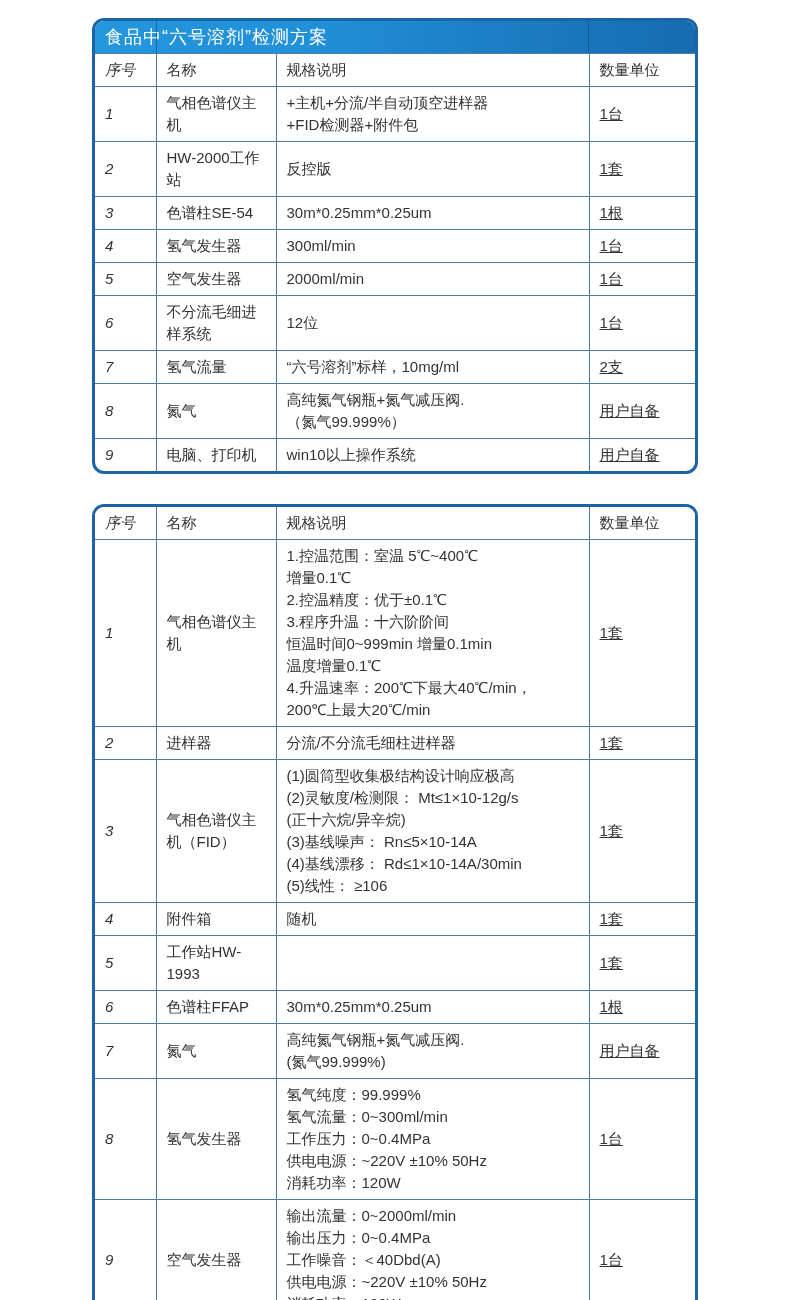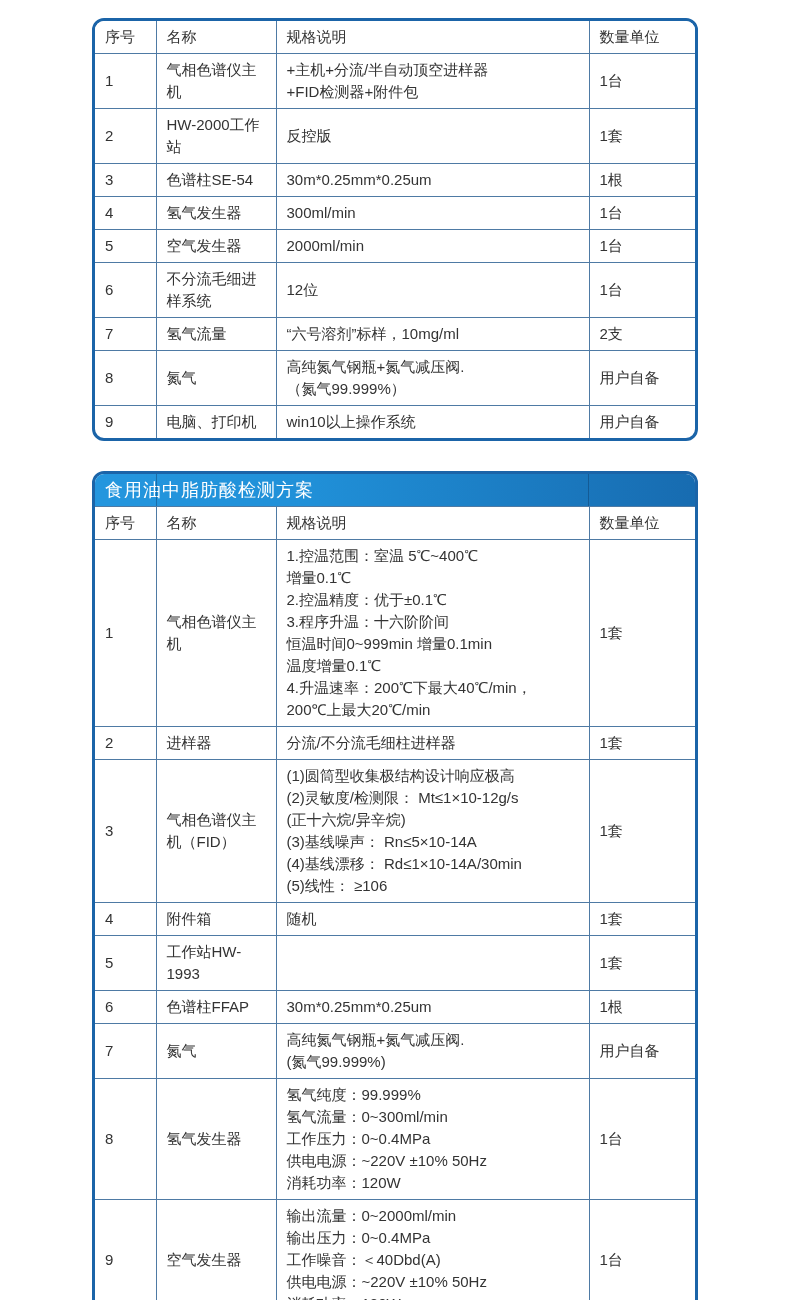--- a/index.html
+++ b/index.html
@@ -61,28 +61,108 @@
     content: "";
     position: absolute;
     top: 0;
     bottom: 0;
     width: 1px;
     background: var(--title-divider);
   }
   .title-cell::before { left: 61px; }
   .title-cell::after  { right: 112px; }
   .head-row th { background: #ffffff; }
-  .cell-no, .col-head-no { text-align: center; padding-left: 4px; padding-right: 4px; }
+  .cell-no, .col-head-no { text-align: center; padding-left: 4px; padding-right: 4px; font-style: italic; }
   .cell-spec { white-space: pre-line; }
-  .cell-qty { padding-left: 10px; }
+  .cell-qty { padding-left: 10px; text-decoration: underline; }
 </style>
 </head>
 <body>
 
 <div class="page">
+
+  <div class="scheme-wrap">
+    <table class="scheme">
+      <colgroup>
+        <col style="width:61px">
+        <col style="width:120px">
+        <col style="width:313px">
+        <col style="width:112px">
+      </colgroup>
+      <thead>
+        <tr>
+          <th class="title-cell" colspan="4">食品中“六号溶剂”检测方案</th>
+        </tr>
+        <tr class="head-row">
+          <th class="col-head-no">序号</th>
+          <th>名称</th>
+          <th>规格说明</th>
+          <th>数量单位</th>
+        </tr>
+      </thead>
+      <tbody>
+          <tr>
+            <td class="cell-no">1</td>
+            <td class="cell-name">气相色谱仪主机</td>
+            <td class="cell-spec">+主机+分流/半自动顶空进样器
++FID检测器+附件包</td>
+            <td class="cell-qty">1台</td>
+          </tr>
+          <tr>
+            <td class="cell-no">2</td>
+            <td class="cell-name">HW-2000工作站</td>
+            <td class="cell-spec">反控版</td>
+            <td class="cell-qty">1套</td>
+          </tr>
+          <tr>
+            <td class="cell-no">3</td>
+            <td class="cell-name">色谱柱SE-54</td>
+            <td class="cell-spec">30m*0.25mm*0.25um</td>
+            <td class="cell-qty">1根</td>
+          </tr>
+          <tr>
+            <td class="cell-no">4</td>
+            <td class="cell-name">氢气发生器</td>
+            <td class="cell-spec">300ml/min</td>
+            <td class="cell-qty">1台</td>
+          </tr>
+          <tr>
+            <td class="cell-no">5</td>
+            <td class="cell-name">空气发生器</td>
+            <td class="cell-spec">2000ml/min</td>
+            <td class="cell-qty">1台</td>
+          </tr>
+          <tr>
+            <td class="cell-no">6</td>
+            <td class="cell-name">不分流毛细进样系统</td>
+            <td class="cell-spec">12位</td>
+            <td class="cell-qty">1台</td>
+          </tr>
+          <tr>
+            <td class="cell-no">7</td>
+            <td class="cell-name">氢气流量</td>
+            <td class="cell-spec">“六号溶剂”标样，10mg/ml</td>
+            <td class="cell-qty">2支</td>
+          </tr>
+          <tr>
+            <td class="cell-no">8</td>
+            <td class="cell-name">氮气</td>
+            <td class="cell-spec">高纯氮气钢瓶+氮气减压阀.
+（氮气99.999%）</td>
+            <td class="cell-qty">用户自备</td>
+          </tr>
+          <tr>
+            <td class="cell-no">9</td>
+            <td class="cell-name">电脑、打印机</td>
+            <td class="cell-spec">win10以上操作系统</td>
+            <td class="cell-qty">用户自备</td>
+          </tr>
+        </tbody>
+    </table>
+  </div>
 
   <div class="scheme-wrap">
     <table class="scheme">
       <colgroup>
         <col style="width:61px">
         <col style="width:120px">
         <col style="width:313px">
         <col style="width:112px">
       </colgroup>
       <thead>
@@ -90,100 +170,20 @@
           <th class="col-head-no">序号</th>
           <th>名称</th>
           <th>规格说明</th>
           <th>数量单位</th>
         </tr>
       </thead>
       <tbody>
           <tr>
             <td class="cell-no">1</td>
             <td class="cell-name">气相色谱仪主机</td>
-            <td class="cell-spec">+主机+分流/半自动顶空进样器
-+FID检测器+附件包</td>
-            <td class="cell-qty">1台</td>
-          </tr>
-          <tr>
-            <td class="cell-no">2</td>
-            <td class="cell-name">HW-2000工作站</td>
-            <td class="cell-spec">反控版</td>
-            <td class="cell-qty">1套</td>
-          </tr>
-          <tr>
-            <td class="cell-no">3</td>
-            <td class="cell-name">色谱柱SE-54</td>
-            <td class="cell-spec">30m*0.25mm*0.25um</td>
-            <td class="cell-qty">1根</td>
-          </tr>
-          <tr>
-            <td class="cell-no">4</td>
-            <td class="cell-name">氢气发生器</td>
-            <td class="cell-spec">300ml/min</td>
-            <td class="cell-qty">1台</td>
-          </tr>
-          <tr>
-            <td class="cell-no">5</td>
-            <td class="cell-name">空气发生器</td>
-            <td class="cell-spec">2000ml/min</td>
-            <td class="cell-qty">1台</td>
-          </tr>
-          <tr>
-            <td class="cell-no">6</td>
-            <td class="cell-name">不分流毛细进样系统</td>
-            <td class="cell-spec">12位</td>
-            <td class="cell-qty">1台</td>
-          </tr>
-          <tr>
-            <td class="cell-no">7</td>
-            <td class="cell-name">氢气流量</td>
-            <td class="cell-spec">“六号溶剂”标样，10mg/ml</td>
-            <td class="cell-qty">2支</td>
-          </tr>
-          <tr>
-            <td class="cell-no">8</td>
-            <td class="cell-name">氮气</td>
-            <td class="cell-spec">高纯氮气钢瓶+氮气减压阀.
-（氮气99.999%）</td>
-            <td class="cell-qty">用户自备</td>
-          </tr>
-          <tr>
-            <td class="cell-no">9</td>
-            <td class="cell-name">电脑、打印机</td>
-            <td class="cell-spec">win10以上操作系统</td>
-            <td class="cell-qty">用户自备</td>
-          </tr>
-        </tbody>
-    </table>
-  </div>
-
-  <div class="scheme-wrap">
-    <table class="scheme">
-      <colgroup>
-        <col style="width:61px">
-        <col style="width:120px">
-        <col style="width:313px">
-        <col style="width:112px">
-      </colgroup>
-      <thead>
-        <tr>
-          <th class="title-cell" colspan="4">食用油中脂肪酸检测方案</th>
-        </tr>
-        <tr class="head-row">
-          <th class="col-head-no">序号</th>
-          <th>名称</th>
-          <th>规格说明</th>
-          <th>数量单位</th>
-        </tr>
-      </thead>
-      <tbody>
-          <tr>
-            <td class="cell-no">1</td>
-            <td class="cell-name">气相色谱仪主机</td>
             <td class="cell-spec">1.控温范围：室温 5℃~400℃
 增量0.1℃
 2.控温精度：优于±0.1℃
 3.程序升温：十六阶阶间
 恒温时间0~999min 增量0.1min
 温度增量0.1℃
 4.升温速率：200℃下最大40℃/min，
 200℃上最大20℃/min</td>
             <td class="cell-qty">1套</td>
           </tr>

